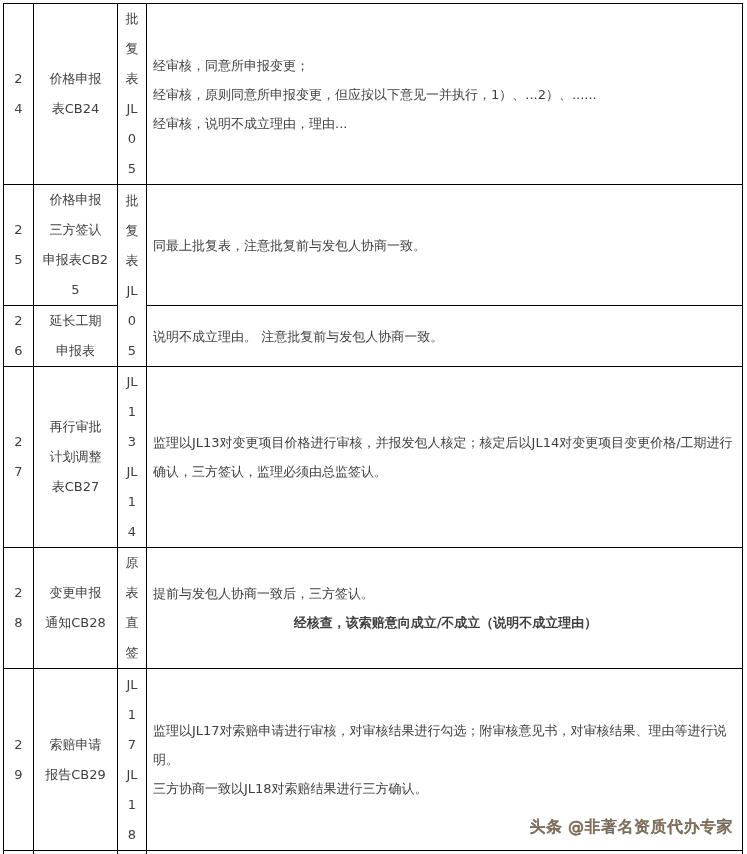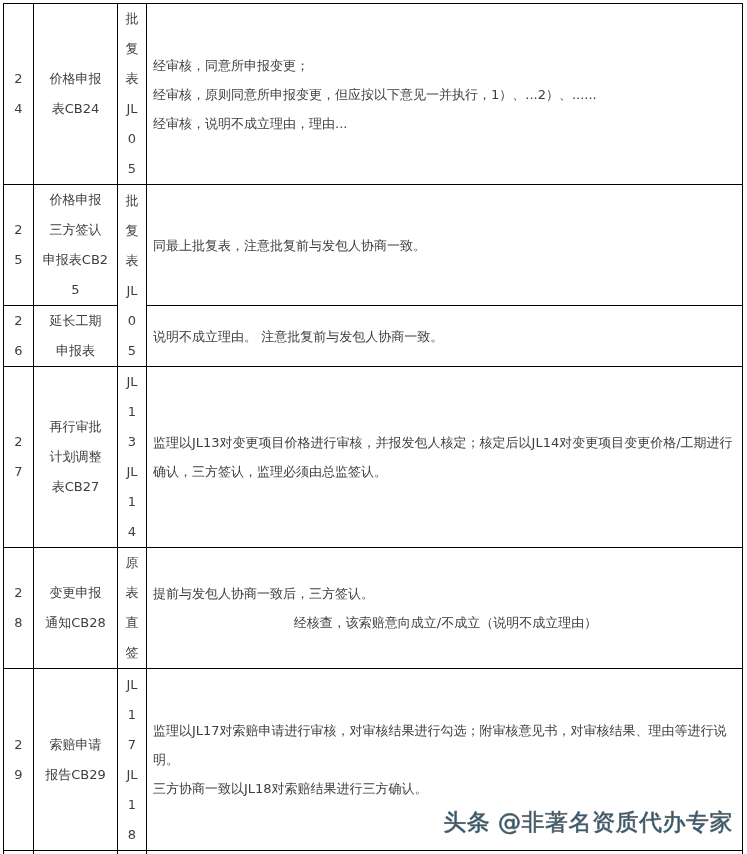--- a/index.html
+++ b/index.html
@@ -54,27 +54,28 @@
     .note-line {
       display: block;
       line-height: 29px;
       white-space: nowrap;
     }
     .note-line.wrap {
       white-space: normal;
     }
     .note-line.center {
       text-align: center;
+      font-weight: bold;
     }
     .watermark {
       position: absolute;
       right: 14px;
       bottom: 16px;
-      font-size: 23px;
-      color: #0c4a6e;
+      font-size: 16px;
+      color: #a16207;
       letter-spacing: 0.5px;
       -webkit-text-stroke: 0.6px #555;
       text-shadow: 0 0 1px rgba(0,0,0,0.35);
       opacity: 0.9;
     }
   </style>
 </head>
 <body>
 
 <table class="doc-table">

